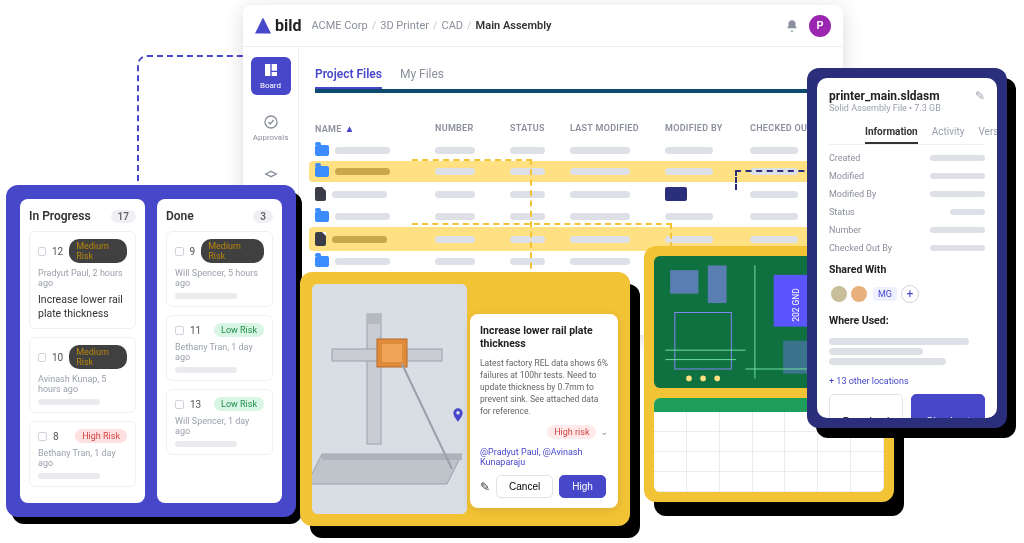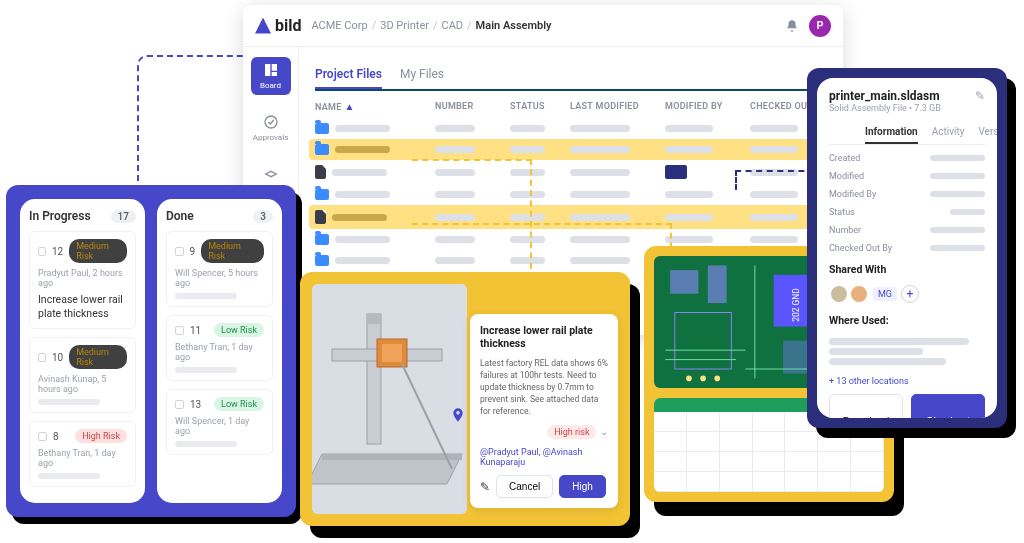--- a/index.html
+++ b/index.html
@@ -21,41 +21,41 @@
   .bell-icon, .search-icon { width:14px; height:14px; fill:#8a8f9c; }
   .avatar-circle { width:22px; height:22px; border-radius:50%; background:#9b27b0; color:#fff; display:flex; align-items:center; justify-content:center; font-size:11px; font-weight:600;}
 
   .mw-body { display:flex; height:calc(100% - 42px); }
   .mw-sidebar { width:56px; border-right:1px solid #eee; display:flex; flex-direction:column; align-items:center; padding-top:10px; gap:14px;}
   .side-item { display:flex; flex-direction:column; align-items:center; gap:3px; font-size:8px; color:#8a8f9c; cursor:pointer; width:40px; padding:5px 0; border-radius:6px;}
   .side-item.active { background:#4747c9; color:#fff; }
   .side-item svg { width:16px; height:16px; fill:currentColor; }
 
   .mw-content { flex:1; padding:14px 16px; overflow:hidden;}
-  .tabs { display:flex; gap:18px; border-bottom:2px solid #0c4a6e; margin-bottom:4px;}
+  .tabs { display:flex; gap:18px; border-bottom:4px solid #0c4a6e; margin-bottom:24px;}
   .tab { padding:6px 0; font-size:12px; color:#8a8f9c; cursor:pointer; }
   .tab.active { color:#4747c9; border-bottom:2px solid #4747c9; font-weight:600;}
   .file-head { display:grid; grid-template-columns: 120px 75px 60px 95px 85px 90px; font-size:9px; color:#8a8f9c; font-weight:600; padding:6px 0; letter-spacing:0.3px;}
   .file-head .name-col { display:flex; gap:3px; align-items:center;text-align:center;}
   .sort-icon { color:#4747c9; font-size:10px;}
   .file-row { display:grid; grid-template-columns: 120px 75px 60px 95px 85px 90px; align-items:center; padding:5px 0; gap:0;}
   .file-name { display:flex; align-items:center; gap:6px;}
   .folder-icon { width:14px; height:11px; background:#3b8cff; border-radius:2px; position:relative;}
   .folder-icon::before{content:''; position:absolute; top:-3px; left:0; width:6px; height:3px; background:#3b8cff; border-radius:2px 2px 0 0;}
   .file-icon-dk { width:11px; height:14px; background:#3a3d47; border-radius:2px; position:relative;}
   .file-icon-dk::after{content:''; position:absolute; right:0; top:0; width:4px; height:4px; background:#fff; clip-path:polygon(0 0,100% 100%,100% 0);}
   .skel { height:7px; background:#dde0e6; border-radius:4px; }
   .w40{width:55px;} .w30{width:40px;} .w25{width:35px;} .w50{width:60px;} .w35{width:48px;}
   .hl-row { background:#ffe082; margin:0 -6px; padding:5px 6px; border-radius:4px;}
   .sel-cell { width:22px; height:14px; background:#2b2e7a; border-radius:2px;}
 
   
   .board-shadow { position:absolute; left:12px; top:192px; width:290px; height:332px; background:#000; border-radius:12px;}
   .board { position:absolute; left:6px; top:185px; width:290px; height:332px; background:#4747c9; border-radius:12px; padding:14px; display:flex; gap:12px;}
-  .col { flex:1; background:#fff; border-radius:15px; padding:10px 9px; display:flex; flex-direction:column; gap:8px; overflow:hidden;}
+  .col { flex:1; background:#fff; border-radius:8px; padding:10px 9px; display:flex; flex-direction:column; gap:8px; overflow:hidden;}
   .col-head { display:flex; justify-content:space-between; align-items:center; font-weight:600; font-size:12px; color:#333;}
   .col-count { background:#eef0f4; color:#666; border-radius:10px; padding:1px 7px; font-size:10px;}
   .card { border:1px solid #eef0f4; border-radius:6px; padding:7px 8px; display:flex; flex-direction:column; gap:5px;}
   .card-top { display:flex; align-items:center; gap:6px;}
   .card-checkbox { width:9px; height:9px; border:1.5px solid #cfd3db; border-radius:2px;}
   .card-num { font-size:10px; color:#555;}
   .risk-badge { font-size:9px; padding:2px 7px; border-radius:10px; margin-left:auto;}
   .risk-med { background:#404040; color:#b8860b;}
   .risk-low { background:#d9f5e4; color:#1e8e4a;}
   .risk-high { background:#ffe0e0; color:#d14343;}
@@ -87,21 +87,21 @@
   .pcb { flex:1.4; border-radius:6px; background:#0f7040; overflow:hidden; position:relative;}
   .pcb svg { width:100%; height:100%; }
   .sheet { flex:1; background:#fff; border-radius:6px; overflow:hidden; display:flex; flex-direction:column;}
   .sheet-head { height:14px; background:#1e9e5a;}
   .sheet-grid { flex:1; display:grid; grid-template-columns:repeat(7,1fr); grid-auto-rows:1fr;}
   .sheet-grid div { border-right:1px solid #e9ebef; border-bottom:1px solid #e9ebef;}
 
   
   .info-shadow { position:absolute; left:816px; top:78px; width:200px; height:360px; background:#000; border-radius:12px;}
   .info-outer { position:absolute; left:807px; top:68px; width:200px; height:360px; background:#2b2e7a; border-radius:12px; padding:10px;}
-  .info-card { width:100%; height:100%; background:#fff; border-radius:16px; padding:11px 12px; display:flex; flex-direction:column; gap:8px; overflow:hidden;}
+  .info-card { width:100%; height:100%; background:#fff; border-radius:10px; padding:11px 12px; display:flex; flex-direction:column; gap:8px; overflow:hidden;}
   .info-head { display:flex; justify-content:space-between; align-items:flex-start;}
   .info-filename { font-size:12px; font-weight:700; color:#222;}
   .info-sub { font-size:9px; color:#9aa0ab;}
   .info-tabs { display:flex; gap:14px; border-bottom:1px solid #eee; font-size:10px;}
   .info-tab { padding:5px 0; color:#9aa0ab; cursor:pointer;}
   .info-tab.active { color:#333; font-weight:700; border-bottom:2px solid #333;margin-left:36px;}
   .meta-row { display:flex; justify-content:space-between; align-items:center;}
   .meta-label { font-size:9px; color:#8a8f9c;}
   .meta-skel { height:6px; background:#dde0e6; border-radius:3px; width:55px;}
   .section-label { font-size:10.5px; font-weight:700; color:#222; margin-top:2px;}

